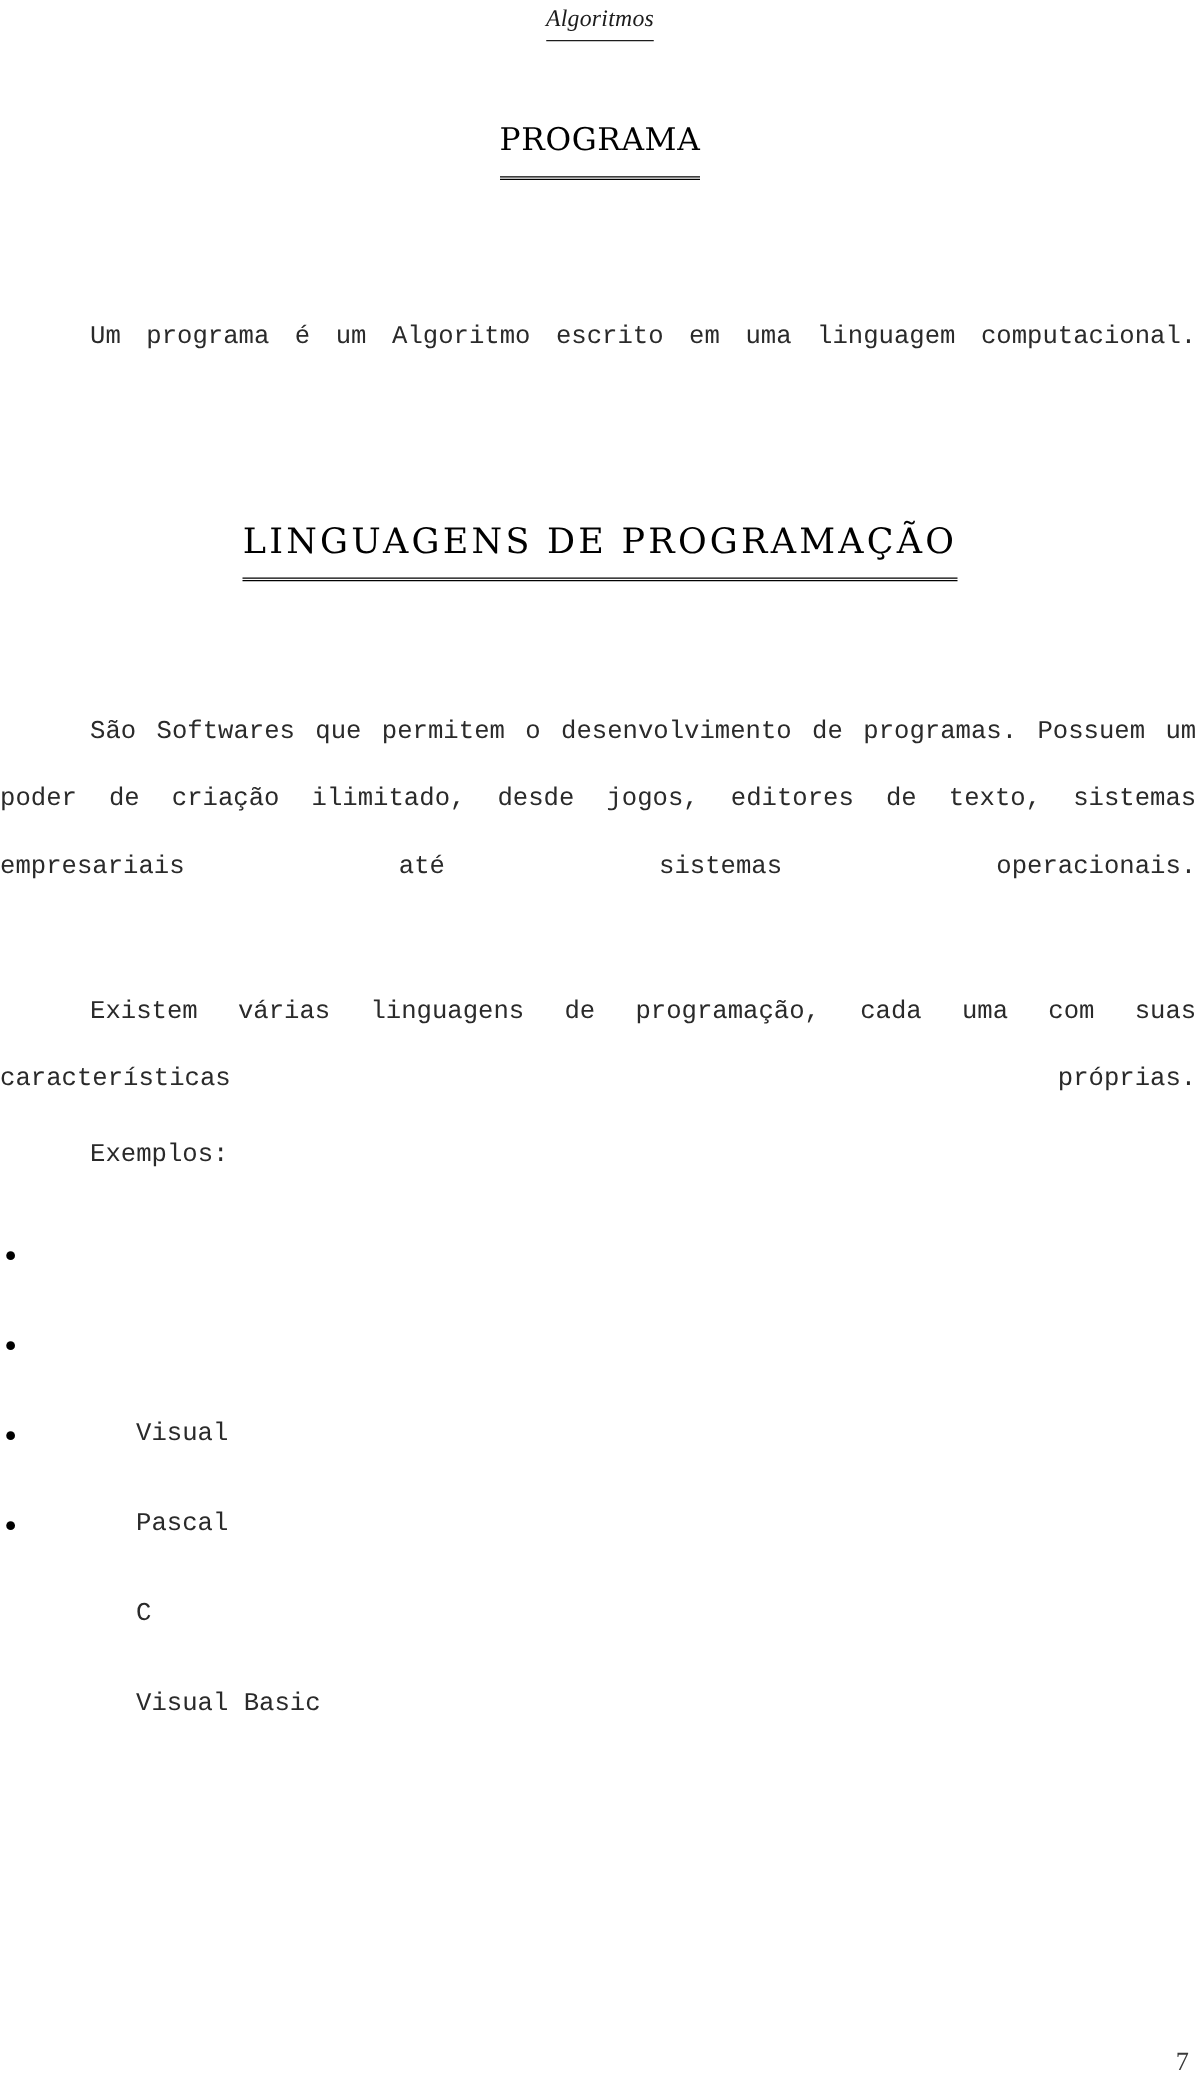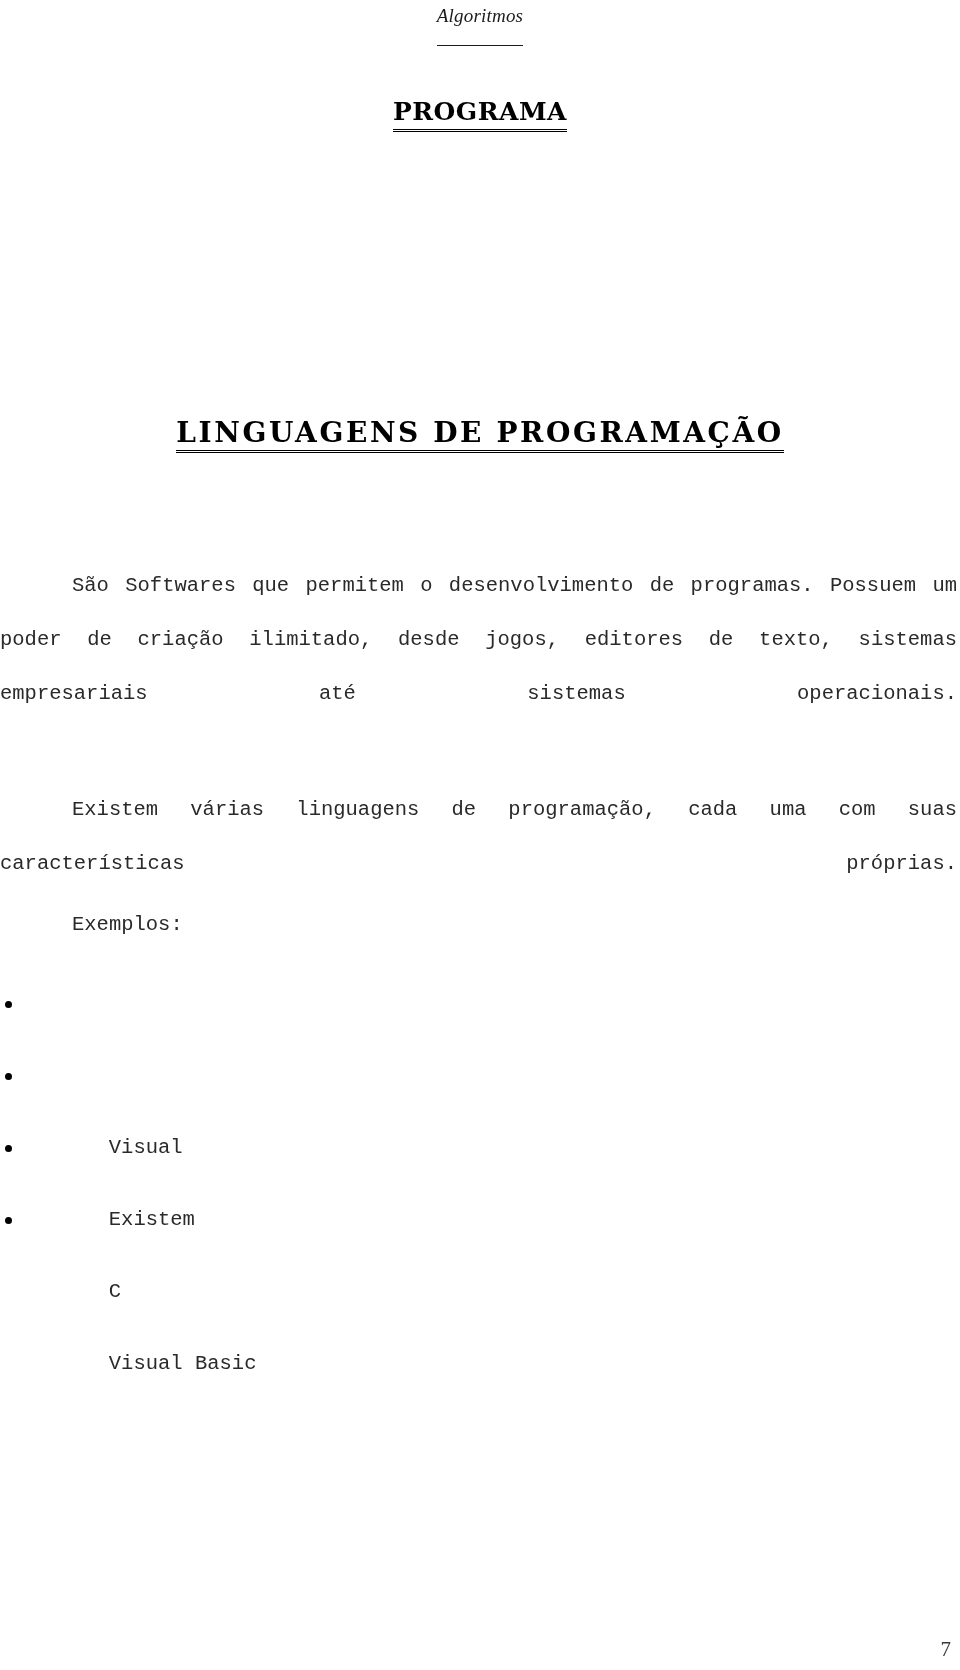--- a/index.html
+++ b/index.html
@@ -27,38 +27,38 @@
     text-align: center;
   }
   .doc-header-text {
     display: inline-block;
     font-family: "Liberation Serif", "DejaVu Serif", serif;
     font-style: italic;
     font-size: 19px;
     line-height: 24px;
     color: #1c1c1c;
     border-bottom: 1.3px solid #1c1c1c;
-    padding-bottom: 17px;
+    padding-bottom: 4px;
     letter-spacing: 0.2px;
   }
 
   
   .section-heading {
     position: absolute;
     left: 0;
     width: 960px;
     text-align: center;
   }
   .section-heading-text {
     display: inline-block;
     font-family: "DejaVu Serif", "Liberation Serif", serif;
-    font-weight: bold;
+    font-weight: normal;
     color: #000000;
     border-bottom: 3px double #000000;
-    padding-bottom: 2px;
+    padding-bottom: 14px;
   }
 
   .heading-programa { top: 97px; }
   .heading-programa .section-heading-text {
     font-size: 25px;
     line-height: 30px;
     letter-spacing: 0.5px;
   }
 
   .heading-linguagens { top: 418px; }
@@ -157,39 +157,40 @@
 <div class="page">
 
   <div class="doc-header">
     <span class="doc-header-text">Algoritmos</span>
   </div>
 
   <div class="section-heading heading-programa">
     <span class="section-heading-text">PROGRAMA</span>
   </div>
 
+  <p class="para para-1"><span class="indent"></span><span>Um programa é um Algoritmo escrito em uma linguagem computacional.</span></p>
 
   <div class="section-heading heading-linguagens">
     <span class="section-heading-text">LINGUAGENS DE PROGRAMAÇÃO</span>
   </div>
 
   <p class="para para-2"><span class="indent"></span><span>São Softwares que permitem o desenvolvimento de programas. Possuem um poder de criação ilimitado, desde jogos, editores de texto, sistemas empresariais até sistemas operacionais.</span></p>
 
   <p class="para para-3"><span class="indent"></span><span>Existem várias linguagens de programação, cada uma com suas características próprias.</span></p>
 
   <div class="plain-line line-exemplos"><span class="indent"></span><span>Exemplos:</span></div>
 
   <ul class="bullet-list">
     <li class="bullet-item">
       <span class="bullet-dot"></span>
       <span>Visual</span>
     </li>
     <li class="bullet-item">
       <span class="bullet-dot"></span>
-      <span>Existem</span>
+      <span>Pascal</span>
     </li>
     <li class="bullet-item">
       <span class="bullet-dot"></span>
       <span>C</span>
     </li>
     <li class="bullet-item">
       <span class="bullet-dot"></span>
       <span>Visual Basic</span>
     </li>
   </ul>

